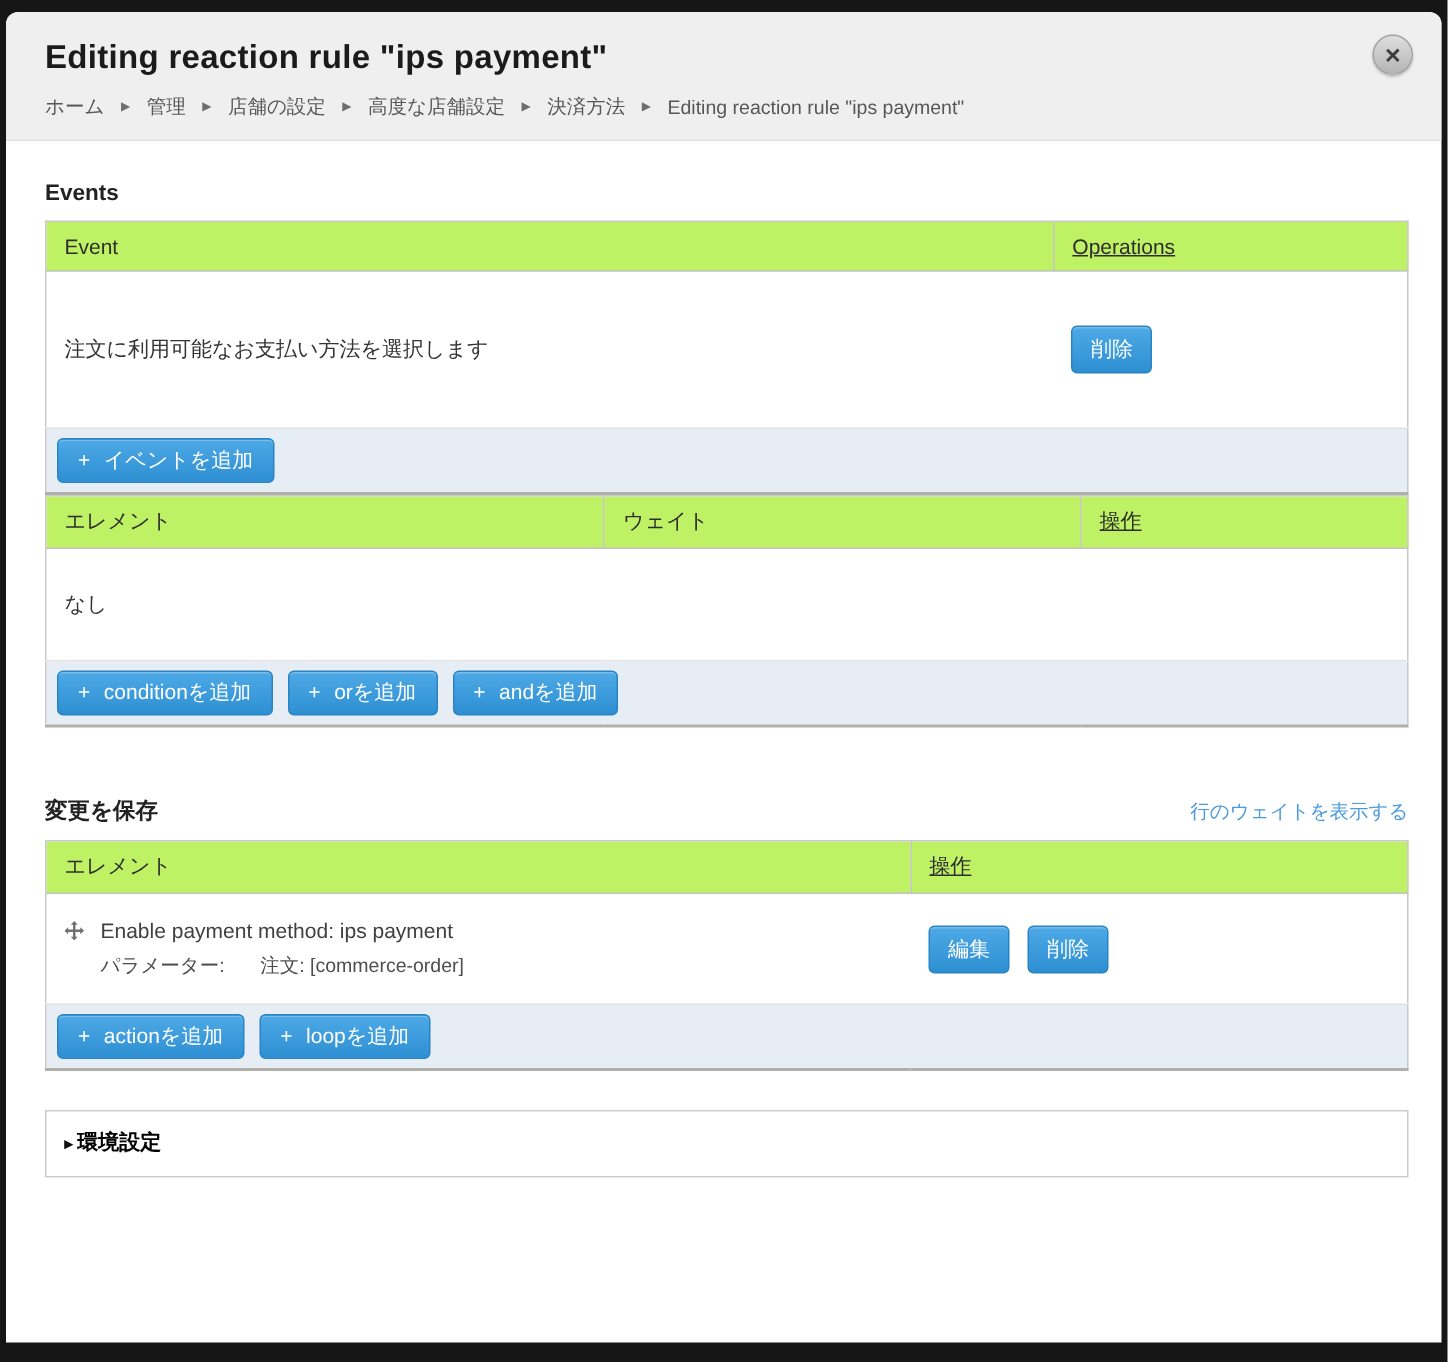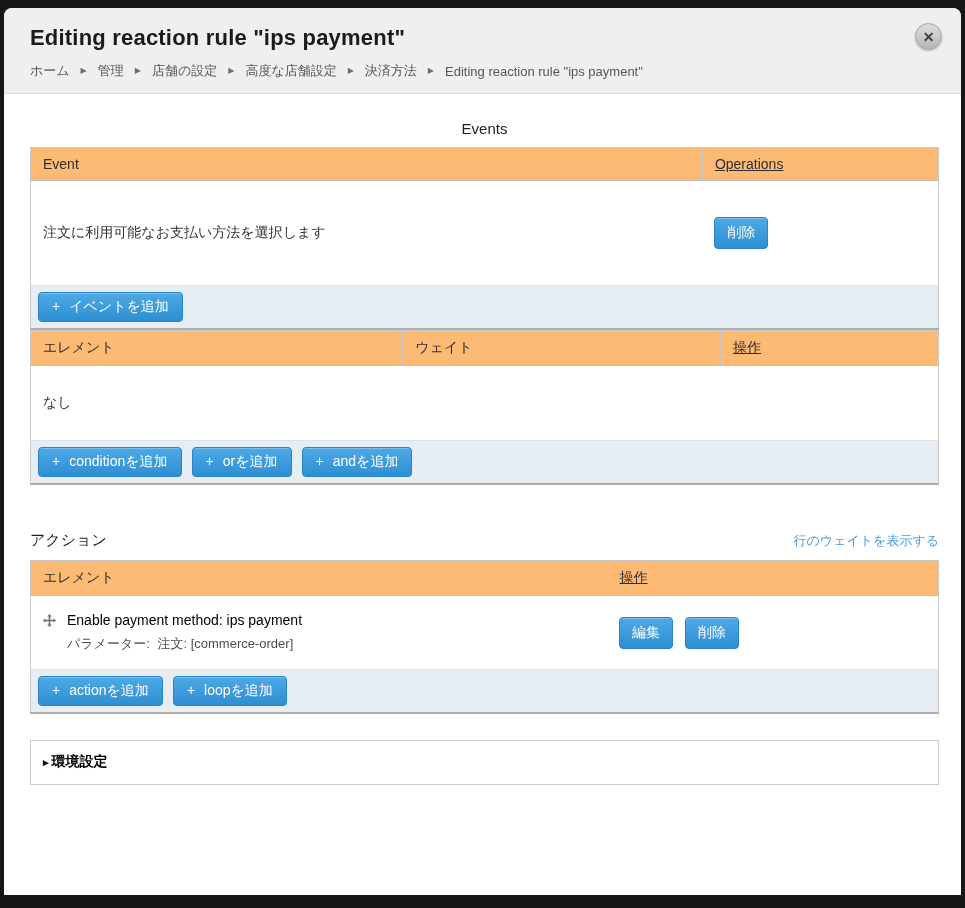--- a/index.html
+++ b/index.html
@@ -25,32 +25,32 @@
   .crumb-sep { font-size:8px; color:#6e6e6e; line-height:1; }
   .close-btn {
     position:absolute; top:15px; right:19px; width:27px; height:27px; border-radius:50%;
     background:linear-gradient(#dedede,#b4b4b4); border:1px solid #a3a3a3;
     display:flex; align-items:center; justify-content:center;
     color:#3d3d3d; font-size:14px; font-weight:bold; cursor:pointer;
     box-shadow:0 1px 2px rgba(0,0,0,.25);
   }
   
   .content { padding:0 22px 40px 26px; }
-  .section-heading { margin:26px 0 10px; font-size:15px; font-weight:normal; color:#222;text-align:center; }
+  .section-heading { margin:26px 0 10px; font-size:15px; font-weight:bold; color:#222; }
   .mt-lg { margin-top:46px; }
   .section-heading-row { display:flex; justify-content:space-between; align-items:flex-end; margin:46px 0 10px; }
   .section-heading-row .section-heading { margin:0; }
   .weights-link { font-size:13px; color:#4a9ade; text-decoration:none; }
   
   table.rules-table {
     width:100%; border-collapse:collapse; font-size:14px; color:#333;
     border:1px solid #c9c9c9; border-bottom:2px solid #b1b0a8;
   }
   table.rules-table thead th {
-    background:#fdba74; text-align:left; font-weight:normal; color:#2e2e2e;
+    background:#bef264; text-align:left; font-weight:normal; color:#2e2e2e;
     padding:8px 12px; border-right:1px solid #c6c6c6; border-bottom:1px solid #c2c2c2;
   }
   table.rules-table thead th:last-child { border-right:none;text-decoration:underline; }
   table.rules-table tbody td { border-bottom:1px solid #e2e2e2; vertical-align:middle; }
   .events-table tbody td { padding:36px 12px; }
   .conditions-table tbody td { padding:28px 12px; }
   .actions-table tbody td { padding:16px 12px; }
   table.rules-table tfoot td { background:#e6edf4; padding:6px 7px; }
   .btn-row { display:flex; gap:10px; }
   
@@ -59,23 +59,23 @@
     background:linear-gradient(#4ea9e6,#2d8fd2); border:1px solid #2a84c4; border-radius:4px;
     color:#fff; font-size:14px; padding:5px 13px 6px; line-height:17px;
     cursor:pointer; font-family:inherit; box-shadow:inset 0 1px 0 rgba(255,255,255,.25);
   }
   .btn-blue .plus { font-size:14px; font-weight:normal; }
   .btn-op { padding:6px 12px 7px; }
   .ops-cell-btns { display:flex; gap:12px; }
   
   .action-el { display:flex; align-items:flex-start; gap:11px; }
   .drag-handle { margin-top:2px; cursor:move; line-height:0; }
-  .action-link { color:#000000; text-decoration:none; font-size:14px; }
+  .action-link { color:#404040; text-decoration:none; font-size:14px; }
   .action-param { margin-top:7px; font-size:13px; color:#4e4e4e; }
-  .action-param .param-value { margin-left:4px; }
+  .action-param .param-value { margin-left:20px; }
   
   .settings-fieldset {
     margin-top:26px; border:1px solid #cccccc; background:#fff; padding:12px 12px 13px;
   }
   .settings-legend { font-size:14px; font-weight:bold; color:#000; cursor:pointer; display:flex; align-items:center; gap:3px; }
   .collapse-arrow { font-size:11px; color:#111; }
   .btn-save {
     margin-top:57px; background:linear-gradient(#fefefe,#e5e5e5);
     border:1px solid #c2c2c2; border-radius:4px; padding:8px 24px;
     font-size:14px; color:#565656; cursor:pointer; font-family:inherit;
@@ -179,21 +179,21 @@
                   <span>andを追加</span>
                 </button>
               </div>
             </td>
           </tr>
         </tfoot>
       </table>
 
       
       <div class="section-heading-row">
-        <h2 class="section-heading">アクション</h2>
+        <h2 class="section-heading">変更を保存</h2>
         <a class="weights-link">行のウェイトを表示する</a>
       </div>
       <table class="rules-table actions-table">
         <colgroup>
             <col style="width:63.5%">
             <col style="width:36.5%">
           </colgroup>
         <thead>
           <tr>
             <th>エレメント</th>

